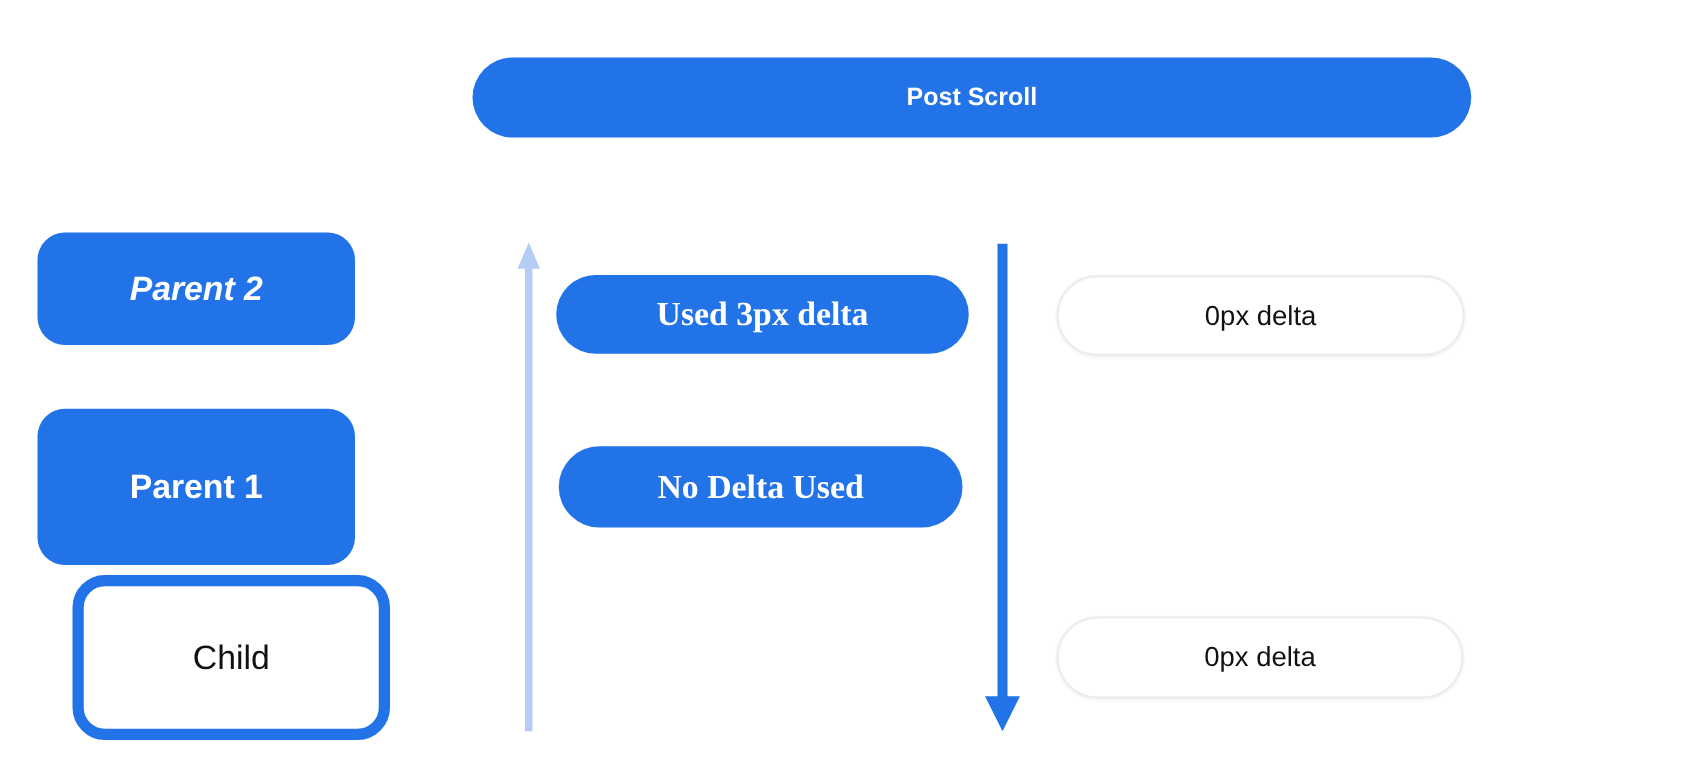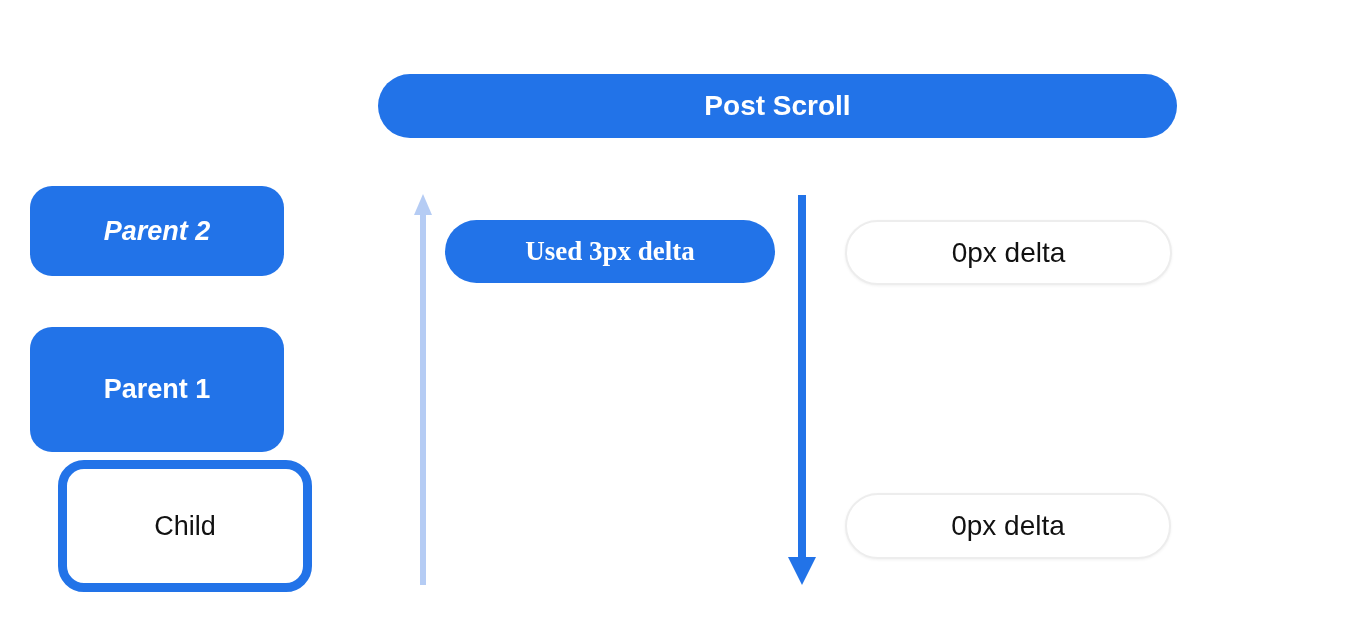--- a/index.html
+++ b/index.html
@@ -20,21 +20,21 @@
   }
   .abs{position:absolute;box-sizing:border-box;}
 
   
   .banner{
     left:378px;top:46px;width:799px;height:64px;
     background:var(--primary-blue);
     border-radius:32px;
     display:flex;align-items:center;justify-content:center;
     color:var(--text-light);
-    font-size:28px;font-weight:bold;margin-top:28px;
+    font-size:20px;font-weight:bold;
   }
 
   
   .node{
     left:30px;width:254px;
     background:var(--primary-blue);
     border-radius:22px;
     display:flex;align-items:center;justify-content:center;
     color:var(--text-light);
     font-size:27px;font-weight:bold;
@@ -63,21 +63,21 @@
   .pill-nodelta{left:447px;top:357px;width:323px;height:65px;}
 
   
   .pill-white{
     background:#fff;
     border:2px solid var(--white-pill-border);
     border-radius:33px;
     box-shadow:0 1px 3px rgba(0,0,0,0.06);
     display:flex;align-items:center;justify-content:center;
     color:var(--text-dark);
-    font-size:28px;font-weight:500;
+    font-size:22px;font-weight:500;
   }
   .pill-zero-top{left:845px;top:220px;width:327px;height:65px;}
   .pill-zero-bottom{left:845px;top:493px;width:326px;height:66px;}
 
   
   .arrow-up-line{
     left:420px;top:212px;width:6px;height:373px;
     background:var(--light-blue-arrow);
   }
   .arrow-up-head{
@@ -118,20 +118,23 @@
 
   <div class="abs arrow-up-head"></div>
   <div class="abs arrow-up-line"></div>
 
   <div class="abs arrow-down-line"></div>
   <div class="abs arrow-down-head"></div>
 
   <div class="abs pill-blue pill-used">
     <span>Used 3px delta</span>
   </div>
+  <div class="abs pill-blue pill-nodelta">
+    <span>No Delta Used</span>
+  </div>
 
   <div class="abs pill-white pill-zero-top">
     <span>0px delta</span>
   </div>
   <div class="abs pill-white pill-zero-bottom">
     <span>0px delta</span>
   </div>
 
 </div>
 

